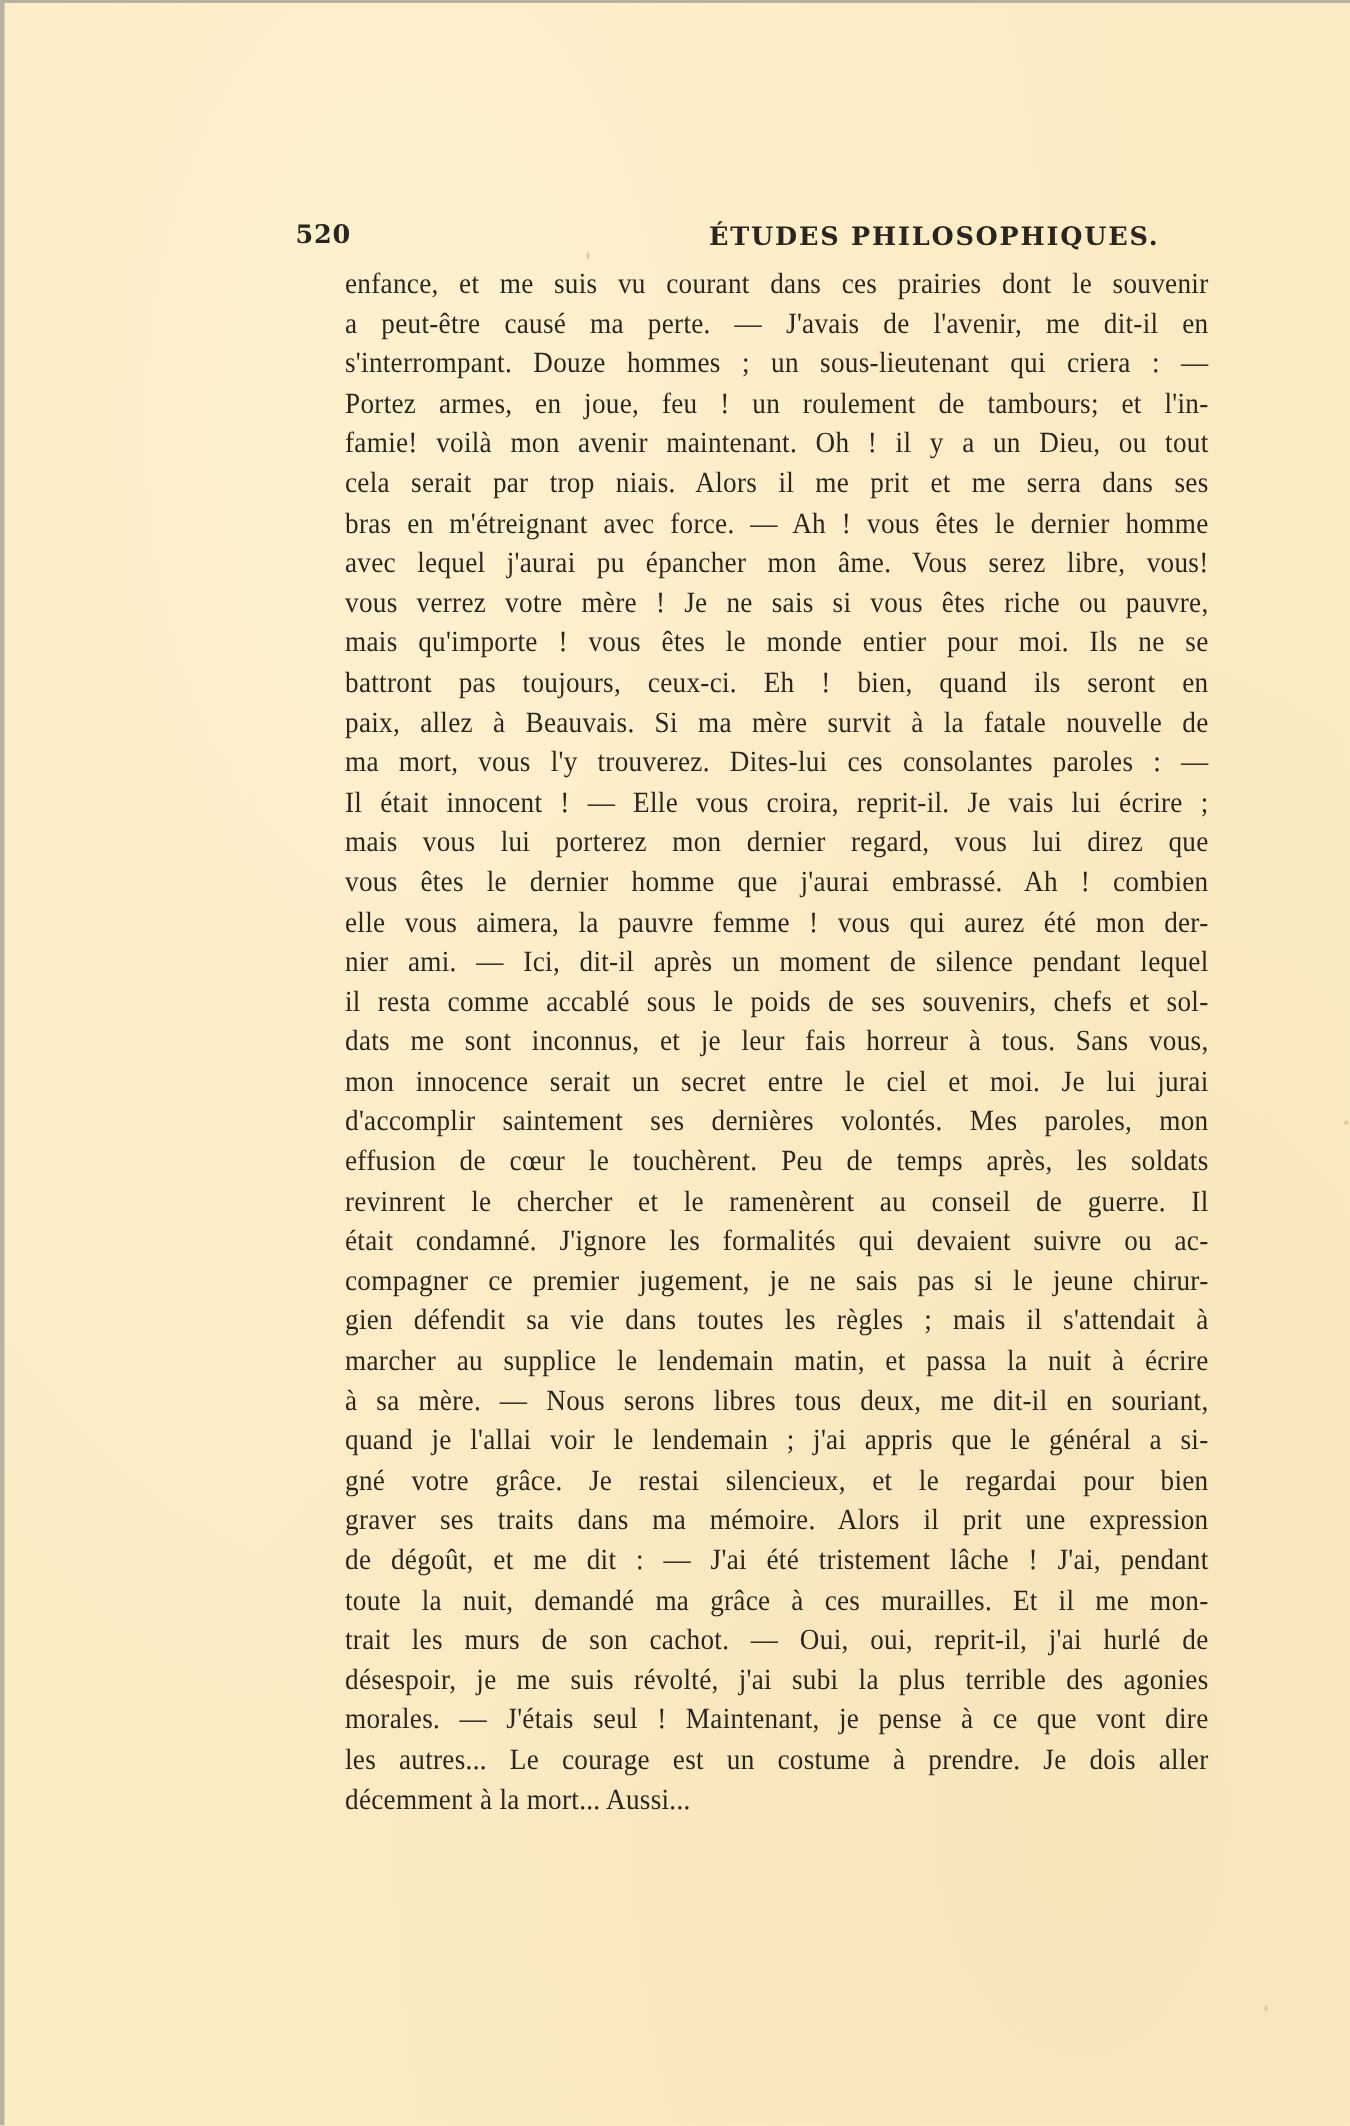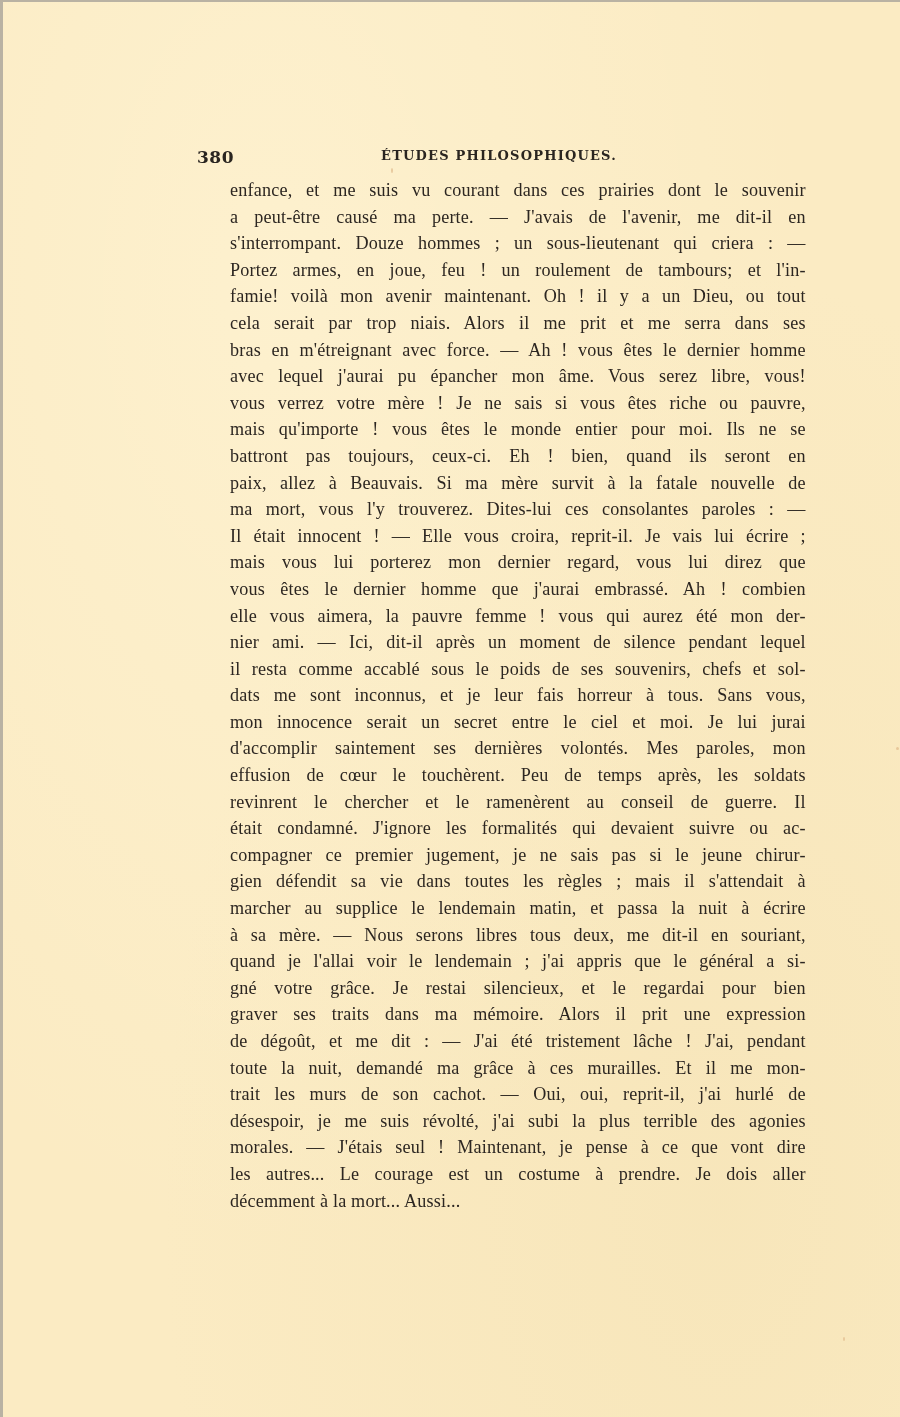--- a/index.html
+++ b/index.html
@@ -41,22 +41,22 @@
       left: 0;
       top: 0;
       font-size: 17px;
       letter-spacing: 0.5px;
     }
     .running-title {
       position: absolute;
       left: 0;
       width: 576px;
       top: 1px;
-      text-align: center;
-      font-size: 13px;
+      text-align: right;
+      font-size: 17px;
       letter-spacing: 1.2px;
       padding-left: 28px;
       box-sizing: border-box;
     }
     .body-text {
       position: absolute;
       left: 194px;
       top: 175px;
       width: 576px;
       font-family: "Liberation Serif", serif;
@@ -86,21 +86,21 @@
       background: #e0b98a;
       opacity: 0.7;
     }
   </style>
 </head>
 <body>
 
 <div class="page">
 
   <div class="running-head">
-    <span class="page-number">380</span>
+    <span class="page-number">520</span>
     <div class="running-title">ÉTUDES PHILOSOPHIQUES.</div>
   </div>
 
   <div class="body-text">
     <span class="line">enfance, et me suis vu courant dans ces prairies dont le souvenir</span>
     <span class="line">a peut-être causé ma perte. — J'avais de l'avenir, me dit-il en</span>
     <span class="line">s'interrompant. Douze hommes ; un sous-lieutenant qui criera : —</span>
     <span class="line">Portez armes, en joue, feu ! un roulement de tambours; et l'in-</span>
     <span class="line">famie! voilà mon avenir maintenant. Oh ! il y a un Dieu, ou tout</span>
     <span class="line">cela serait par trop niais. Alors il me prit et me serra dans ses</span>

